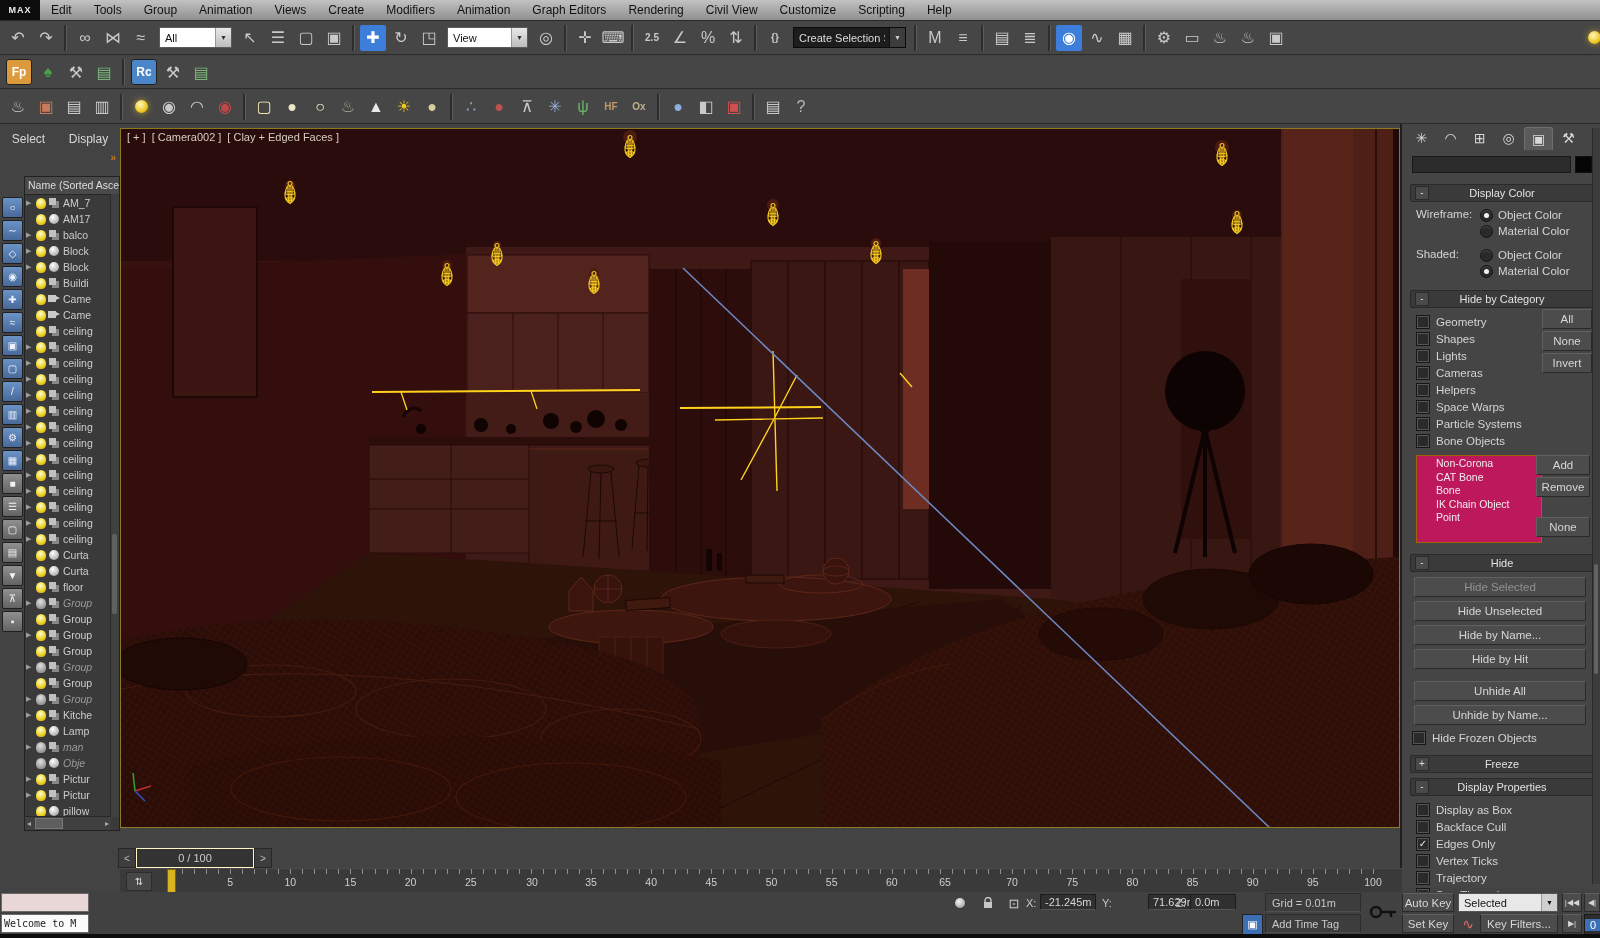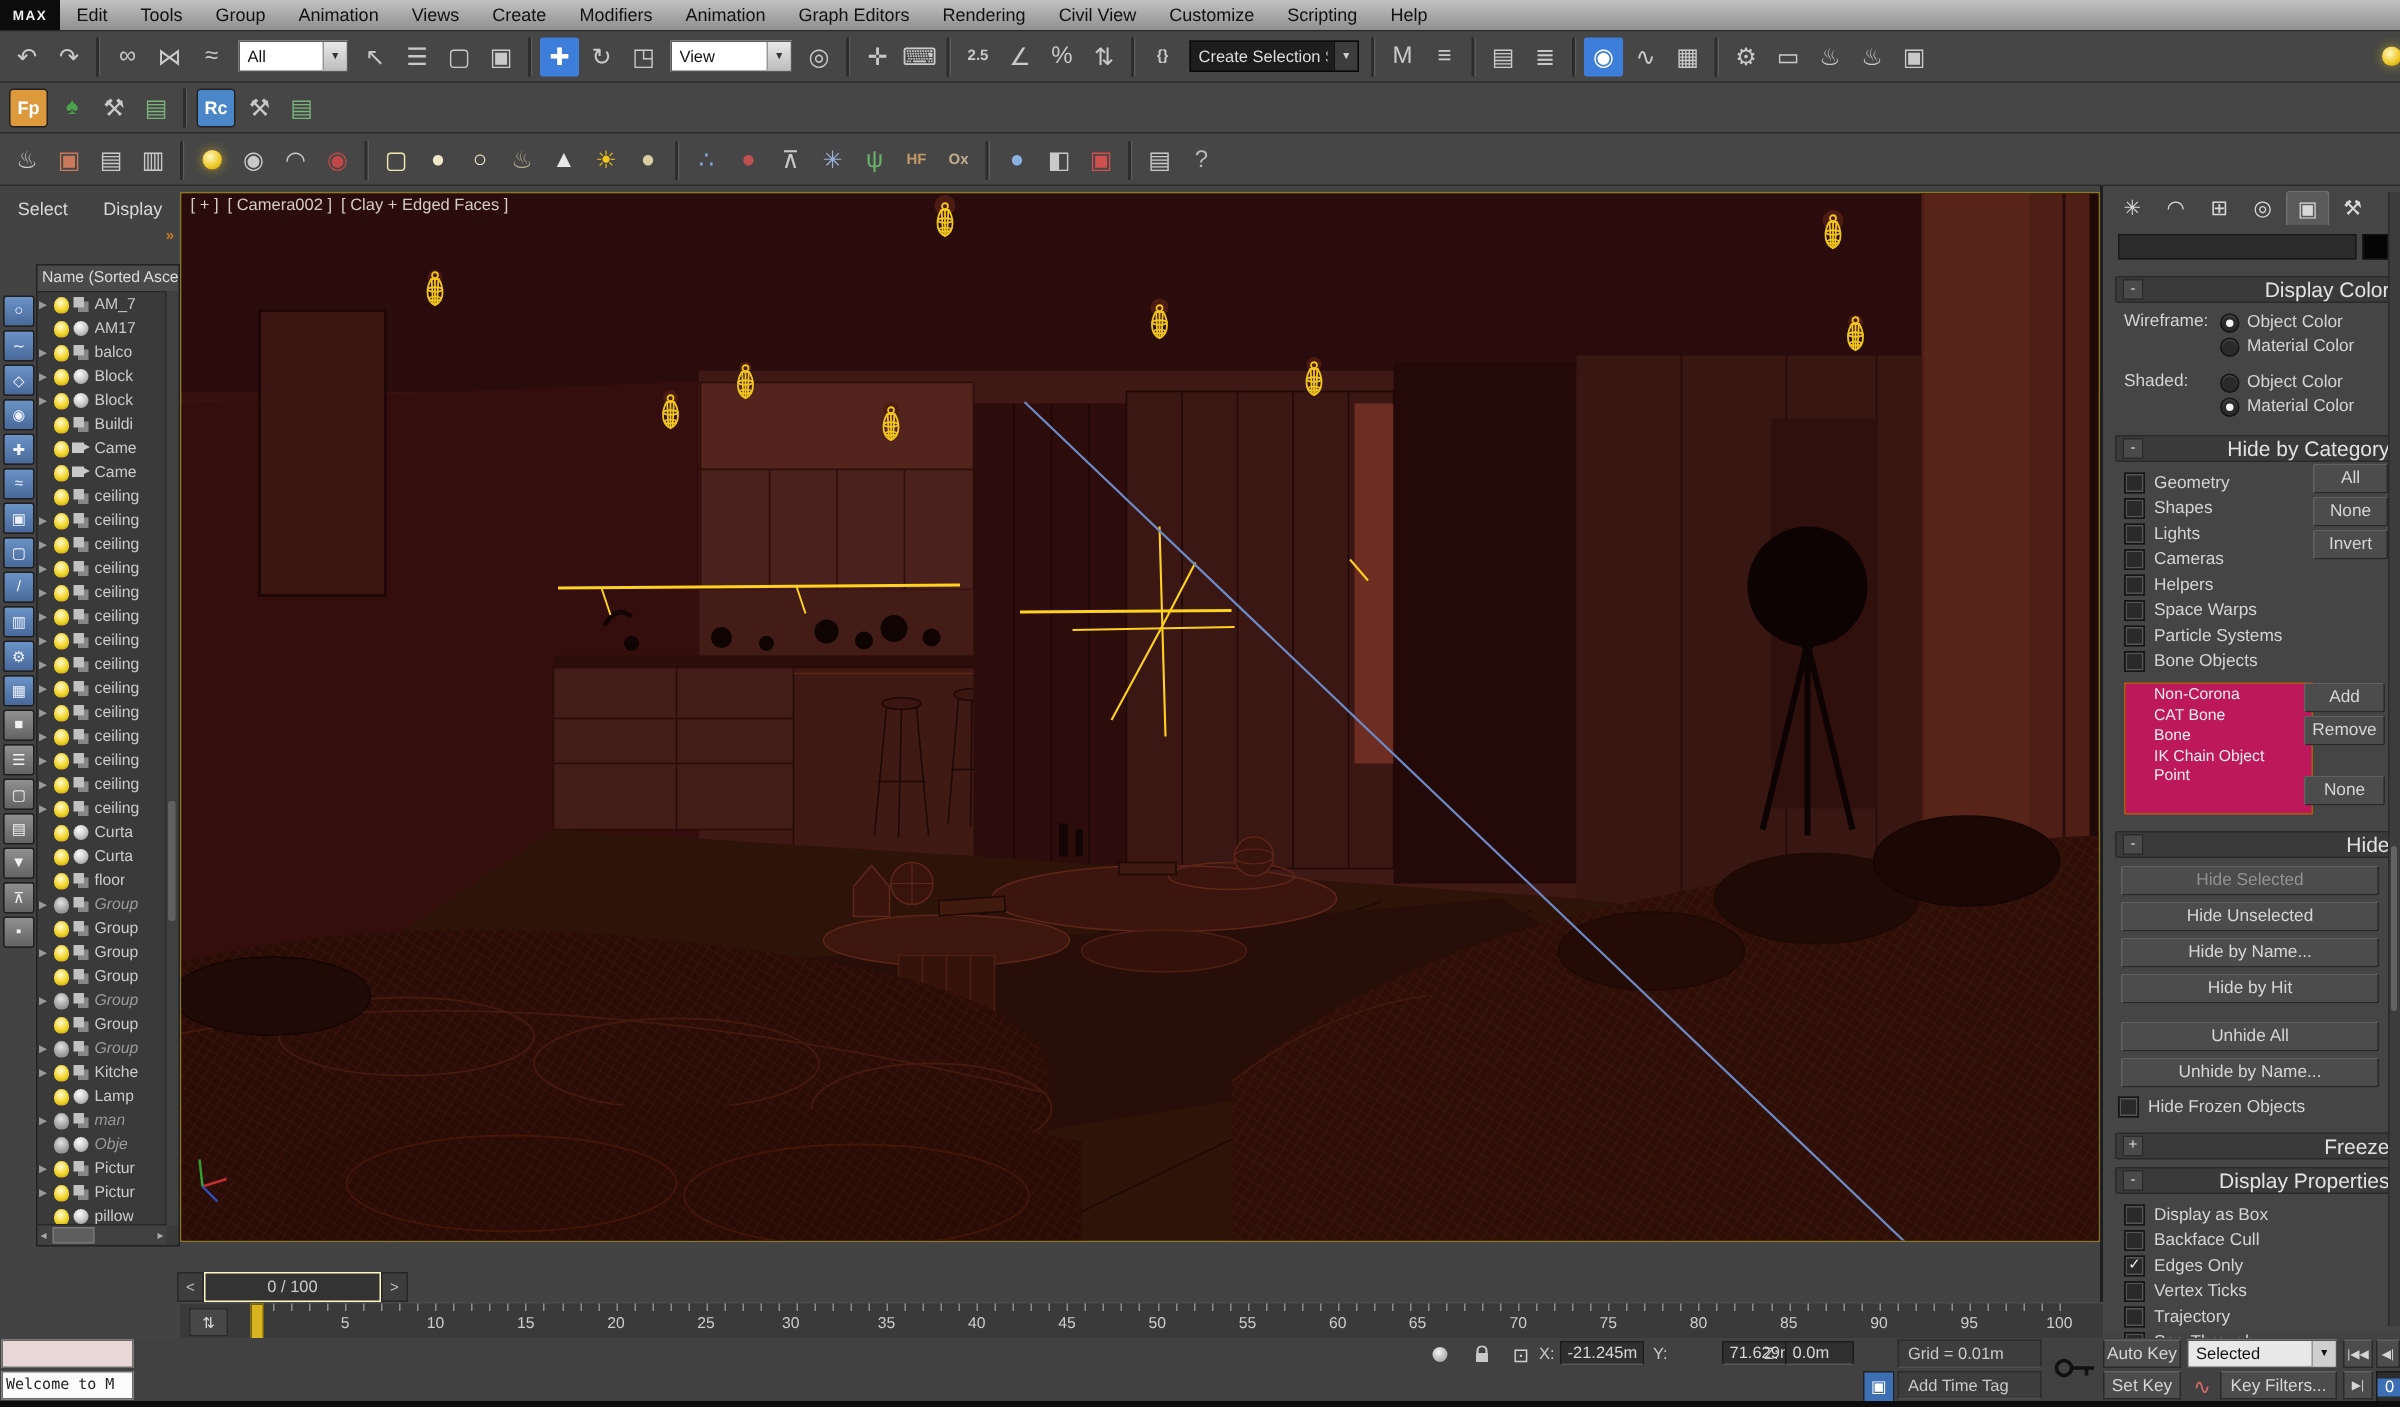--- a/index.html
+++ b/index.html
@@ -56,21 +56,21 @@
   .cmd{position:absolute;left:1402px;top:124px;width:198px;height:764px;background:#454545;box-sizing:border-box;font-size:11.5px;color:#d4d4d4;}
   .cmdtabs{display:flex;padding:3px 4px 2px 6px;gap:2px;}
   .ctab{width:27px;height:22px;display:flex;align-items:center;justify-content:center;color:#d8d8d8;font-size:14px;border-radius:3px 3px 0 0;}
   .ctab.act{background:#5a5a5a;border:1px solid #6e6e6e;border-bottom:none;}
   .cmdfield{display:flex;align-items:center;gap:4px;padding:4px 8px 6px 10px;}
   .cmdinput{flex:1;height:15px;background:#2c2c2c;border:1px solid #191919;}
   .cswatch{width:15px;height:15px;background:#050505;border:1px solid #111;}
   .roll{margin:5px 6px 0 8px;}
   .rollhdr{height:16px;background:#3a3a3a;border:1px solid #2a2a2a;border-radius:2px;display:flex;align-items:center;position:relative;color:#e2e2e2;}
   .rollsign{position:absolute;left:4px;top:1px;width:12px;height:12px;background:#4a4a4a;border:1px solid #2a2a2a;font-size:10px;line-height:11px;text-align:center;color:#ddd;}
-  .rolltitle{flex:1;text-align:right;font-size:14px;}
+  .rolltitle{flex:1;text-align:center;font-size:11px;}
   .rollbody{padding:5px 2px 4px 6px;position:relative;}
   .dcrow{display:flex;margin-bottom:2px;}
   .dclabel{width:64px;padding-top:1px;}
   .radio{display:flex;align-items:center;gap:5px;height:16px;}
   .rdot{width:11px;height:11px;border-radius:50%;background:#2a2a2a;border:1px solid #141414;box-shadow:inset 0 1px 1px rgba(255,255,255,.15);position:relative;flex:none;}
   .radio.on .rdot::after{content:"";position:absolute;left:3px;top:3px;width:5px;height:5px;border-radius:50%;background:#f2f2f2;}
   .chkrow{display:flex;align-items:center;gap:6px;height:17px;}
   .chk{width:12px;height:12px;background:#2a2a2a;border:1px solid #161616;box-shadow:0 0 0 1px #555 inset;color:#eee;font-size:10px;line-height:12px;text-align:center;flex:none;}
   .pbtn{height:18px;background:#4c4c4c;border:1px solid #292929;border-top-color:#616161;border-left-color:#616161;border-radius:2px;color:#d6d6d6;font-size:11.5px;display:flex;align-items:center;justify-content:center;}
   .pbtn.dis{color:#929292;}
@@ -972,21 +972,21 @@
         <div class="mtick" style="left: 1166.91px;"></div>
         <div class="mtick" style="left: 1178.94px;"></div>
         <div class="mtick" style="left: 1190.97px;"></div>
         <div class="mtick" style="left: 1203px;"></div>
         <div class="mlabel" style="left: 0px;">0</div>
         <div class="mlabel" style="left: 60.15px;">5</div>
         <div class="mlabel" style="left: 120.3px;">10</div>
         <div class="mlabel" style="left: 180.45px;">15</div>
         <div class="mlabel" style="left: 240.6px;">20</div>
         <div class="mlabel" style="left: 300.75px;">25</div>
-        <div class="mlabel" style="left: 348px; text-align: right;">30</div>
+        <div class="mlabel" style="left: 362px;">30</div>
         <div class="mlabel" style="left: 421.05px;">35</div>
         <div class="mlabel" style="left: 481.2px;">40</div>
         <div class="mlabel" style="left: 541.35px;">45</div>
         <div class="mlabel" style="left: 601.5px;">50</div>
         <div class="mlabel" style="left: 661.65px;">55</div>
         <div class="mlabel" style="left: 721.8px;">60</div>
         <div class="mlabel" style="left: 775px;">65</div>
         <div class="mlabel" style="left: 842.1px;">70</div>
         <div class="mlabel" style="left: 902.25px;">75</div>
         <div class="mlabel" style="left: 962.4px;">80</div>

